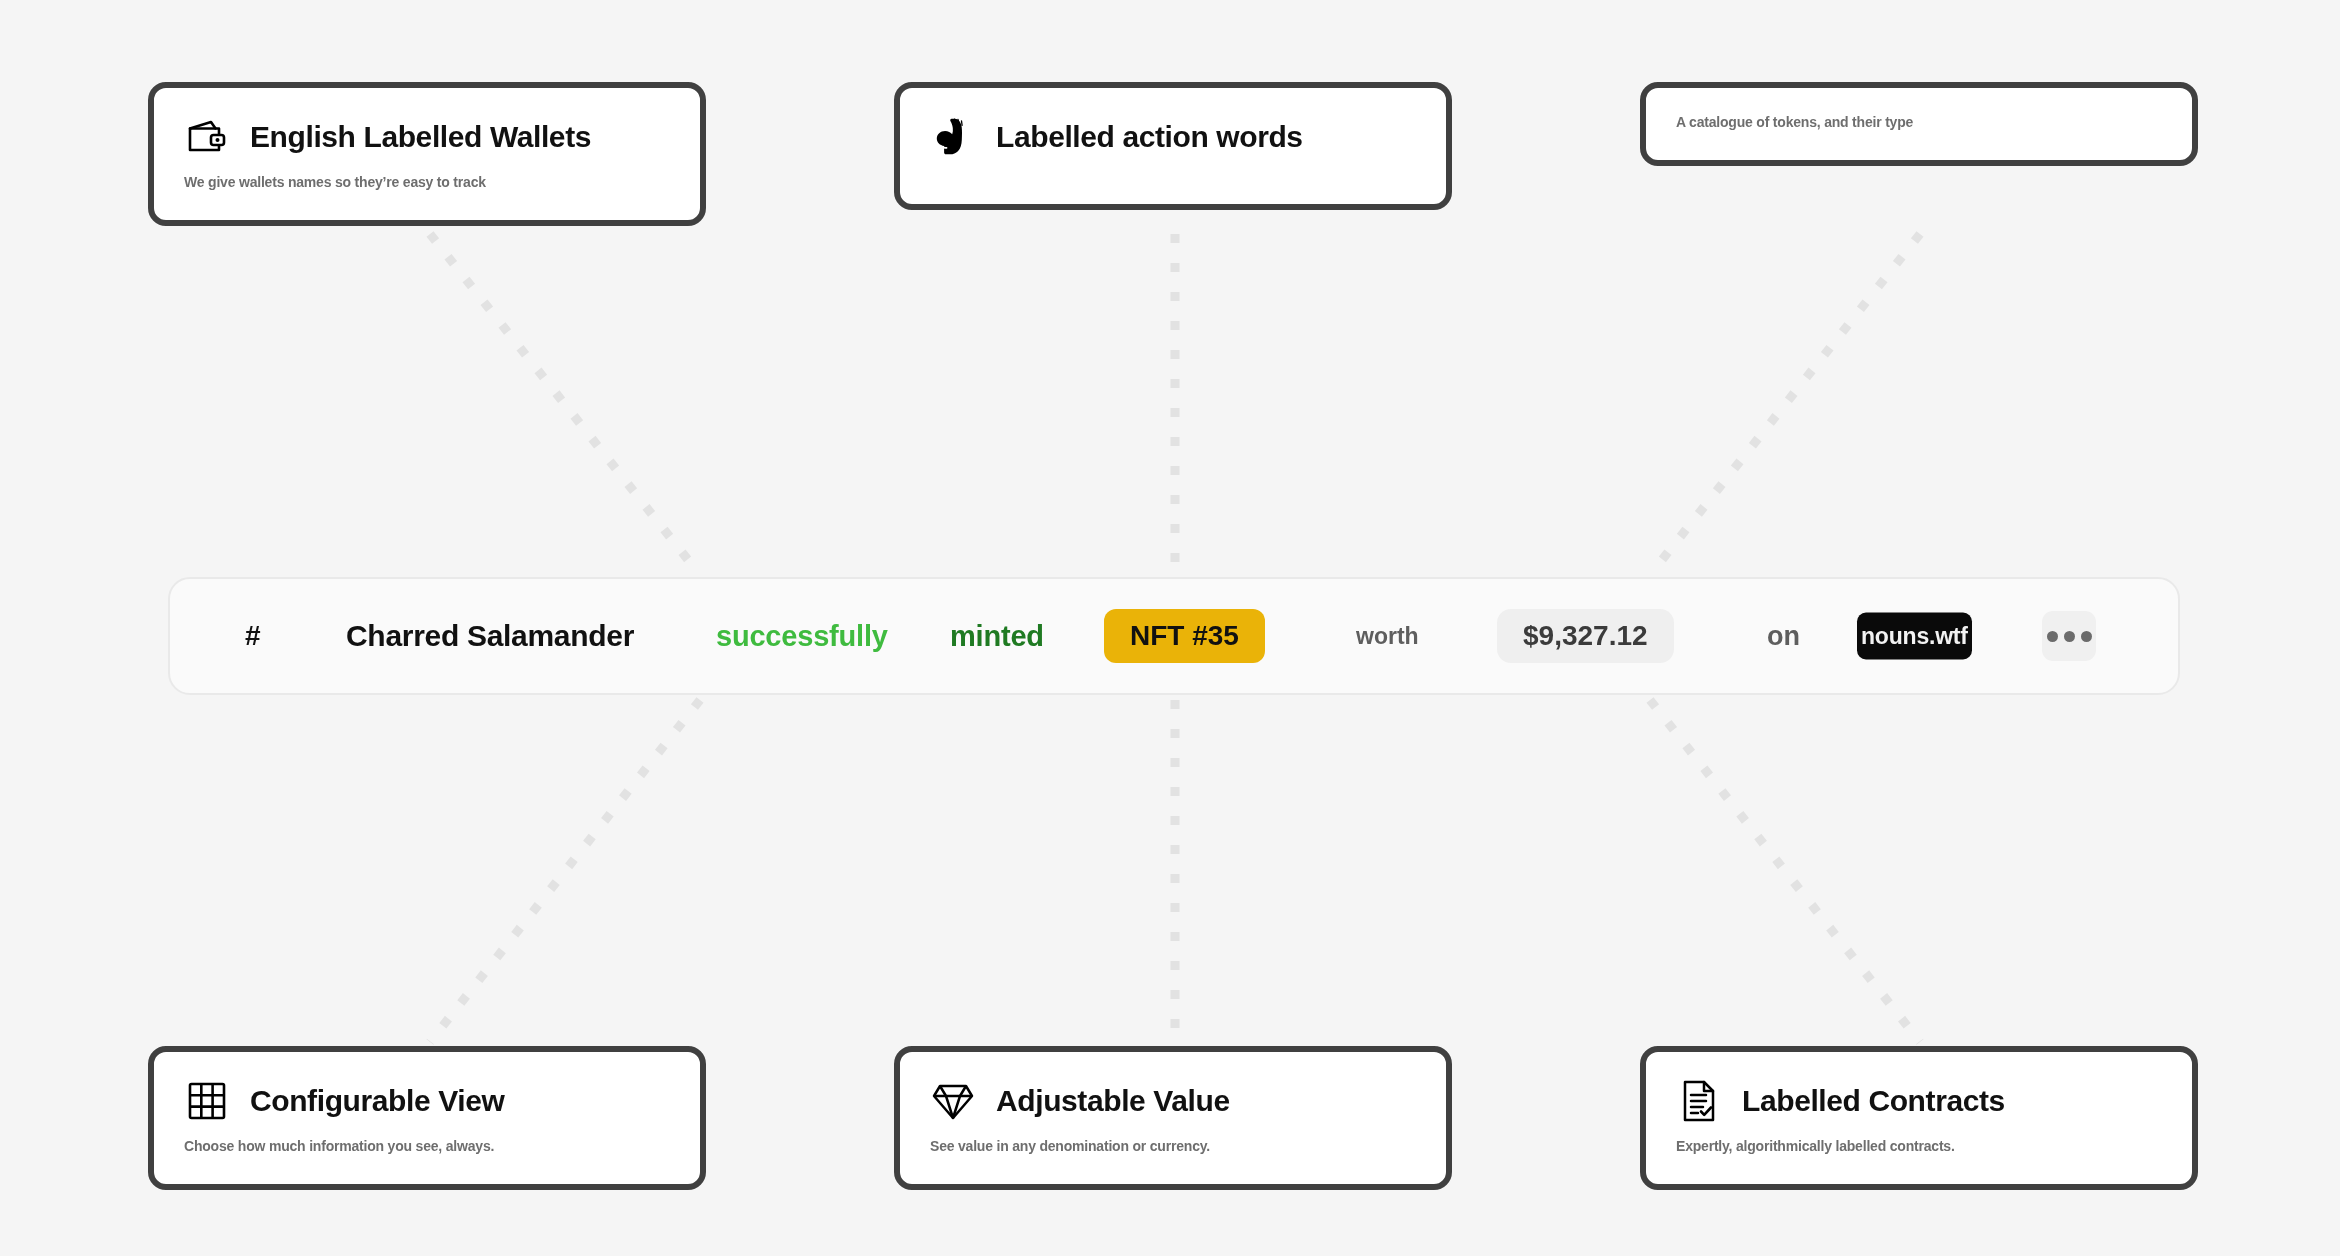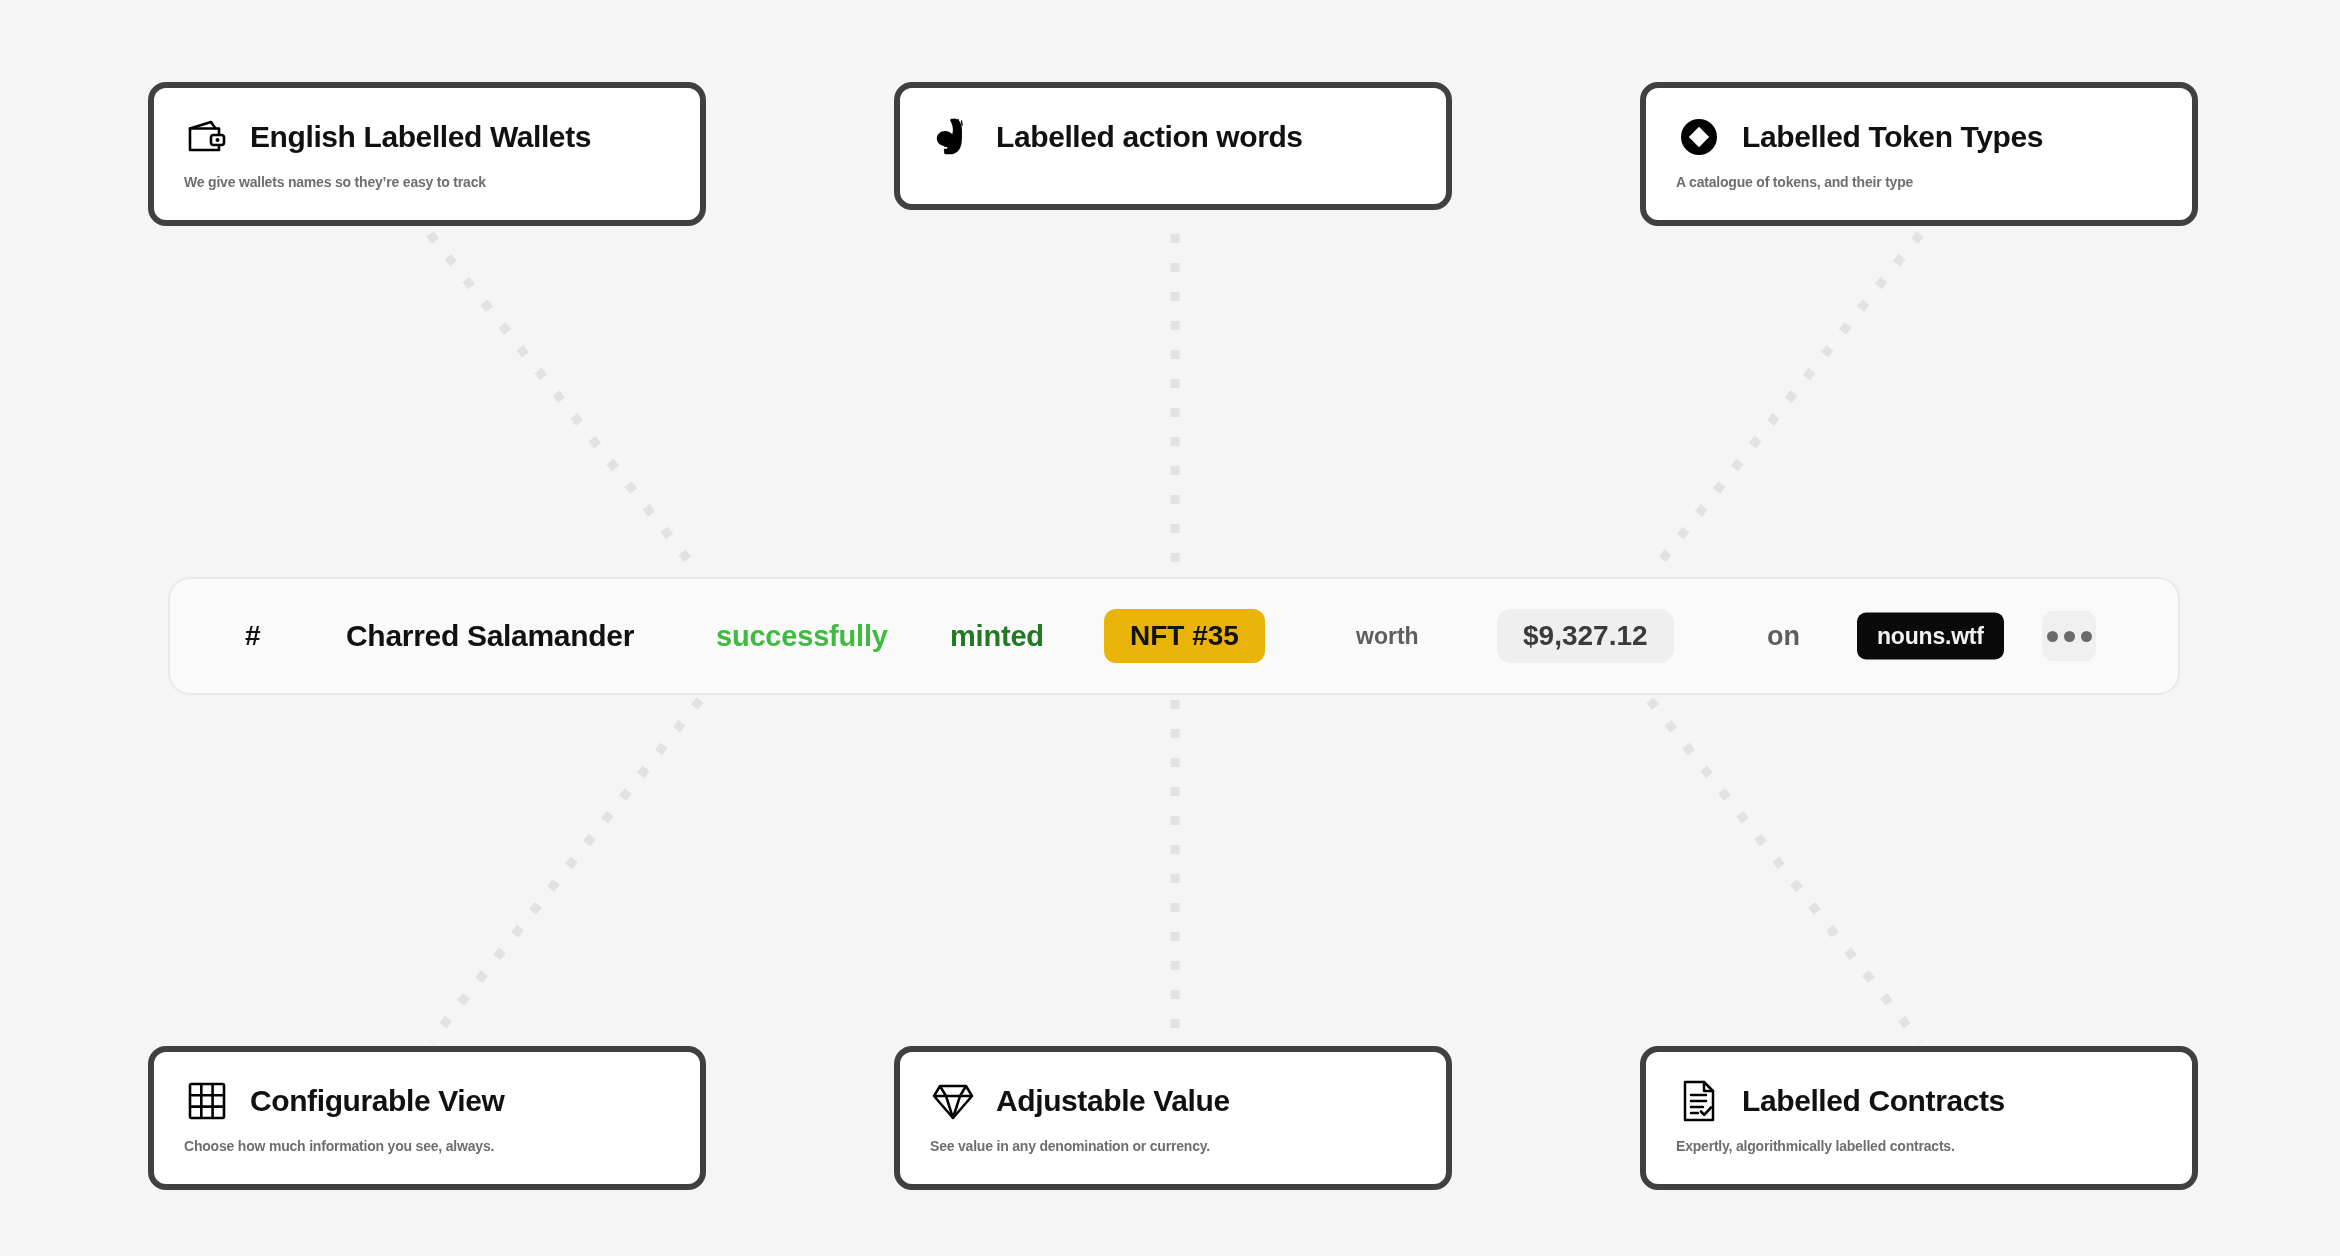--- a/index.html
+++ b/index.html
@@ -178,21 +178,21 @@
     font-size: 27px;
     font-weight: bold;
     color: #5e5e5e;
   }
 
   .txn-platform {
     left: 1687px;
     background: #0a0a0a;
     color: #f2f2f2;
     font-size: 23px;
-    padding: 10px 20px;
+    padding: 10px 4px;
     border-radius: 9px;
     letter-spacing: -0.2px;
   }
 
   .txn-more {
     left: 1872px;
     width: 54px;
     height: 50px;
     background: #f0f0f0;
     border-radius: 11px;
@@ -249,29 +249,20 @@
           <path d="M24.5 3 c3.2 1.4 4.8 4.6 5.2 8.1 .5 4.2 .3 8.6 .1 12.8 -.2 4.4 -1.1 8.4 -3.9 11.3 -2 2.1 -4.7 3.1 -7.7 3.1 H14 c-1.1 0 -1.9-.8 -1.9-1.9 v-6.4 c-4.2-.6 -7.3-3.6 -7.3-7.5 0-4.3 3.7-7.6 8.3-7.6 3 0 5.6 1.3 7.1 3.4 .7-2.1 .9-4.3 .6-6.4 -.3-2.5 -1.2-4.8 -2.4-6.9 -.5-.9 .1-2.1 1.2-2.2 1.6-.2 3.3 .1 4.9 .2z"></path>
           <path d="M6.5 29.5 c2.1 1.7 5 2.6 8 2.4" stroke="#fff" stroke-width="1.8" fill="none" stroke-linecap="round"></path>
           <path d="M26 3.5 l1.2 5.2 M29.5 4.8 l.6 4.6 M22.6 3.2 l1.4 5.4" stroke="#000" stroke-width="1.3" fill="none" stroke-linecap="round"></path>
         </svg>
       </span>
       <span class="card-title">Labelled action words</span>
     </div>
   </div>
 
   <div class="card" id="card-tokens">
-    <div class="card-head">
-      <span class="card-icon">
-        <svg width="44" height="44" viewBox="0 0 44 44">
-          <circle cx="22" cy="22" r="18" fill="#000"></circle>
-          <rect x="14.8" y="14.8" width="14.4" height="14.4" transform="rotate(45 22 22)" fill="#fff"></rect>
-        </svg>
-      </span>
-      <span class="card-title">Labelled Token Types</span>
-    </div>
     <div class="card-desc">A catalogue of tokens, and their type</div>
   </div>
 
   <div id="txn-bar">
     <span class="txn-seg txn-hash">#</span>
     <span class="txn-seg txn-wallet">Charred Salamander</span>
     <span class="txn-seg txn-status">successfully</span>
     <span class="txn-seg txn-action">minted</span>
     <span class="txn-seg pill txn-token">NFT #35</span>
     <span class="txn-seg txn-worth">worth</span>

